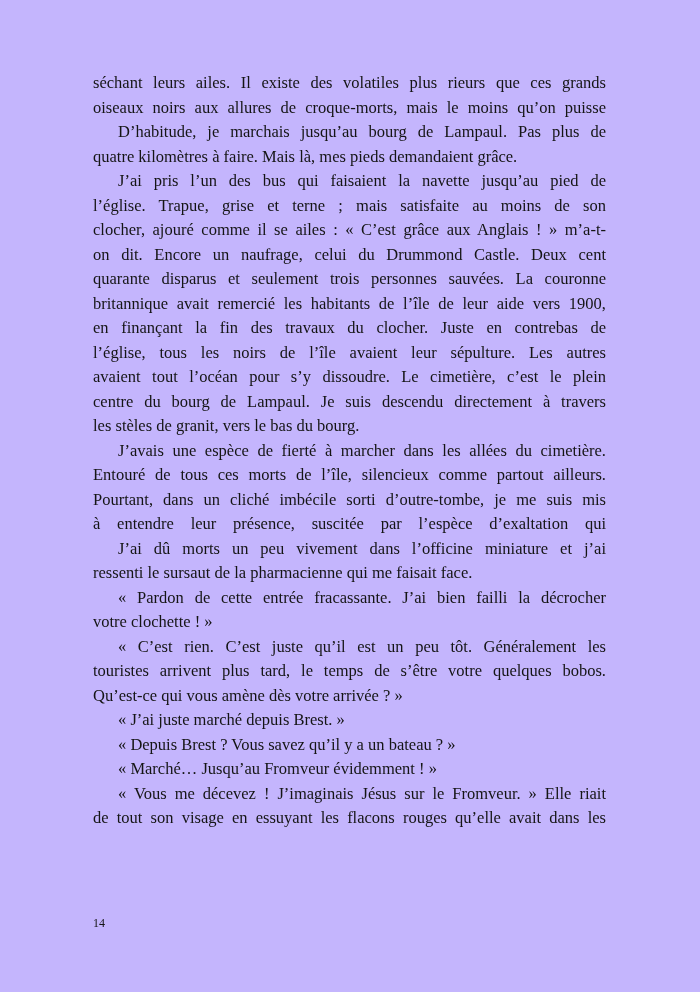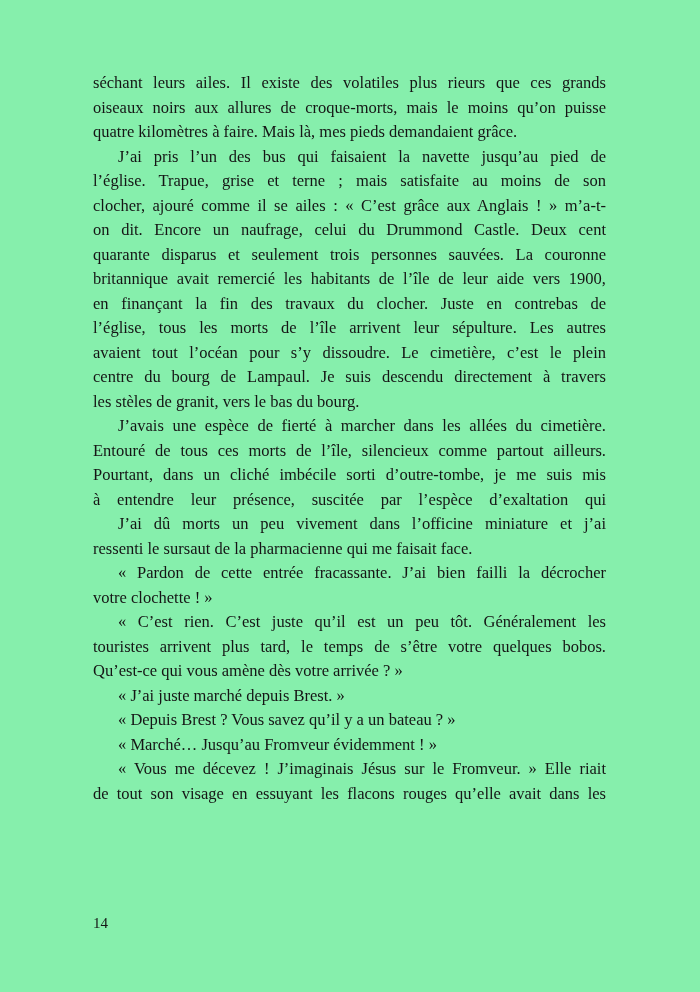--- a/index.html
+++ b/index.html
@@ -4,21 +4,21 @@
 <style>
   html, body {
     margin: 0;
     padding: 0;
     background: #ffffff;
   }
   .page {
     position: relative;
     width: 700px;
     height: 992px;
-    background: #86efac;
+    background: #c4b5fd;
     font-family: "Liberation Serif", "DejaVu Serif", serif;
     color: #151515;
     overflow: hidden;
   }
   .text-block {
     position: absolute;
     left: 93px;
     top: 71px;
     width: 513px;
     font-size: 16.5px;
@@ -34,40 +34,41 @@
   .line.endpar {
     text-align-last: left;
   }
   .line.indent {
     text-indent: 25px;
   }
   .page-number {
     position: absolute;
     left: 93px;
     top: 911px;
-    font-size: 15px;
+    font-size: 12px;
     line-height: 24px;
   }
 </style>
 </head>
 <body>
 
 <div class="page">
   <div class="text-block">
       <div class="line">séchant leurs ailes. Il existe des volatiles plus rieurs que ces grands</div>
       <div class="line">oiseaux noirs aux allures de croque-morts, mais le moins qu’on puisse</div>
+      <div class="line indent">D’habitude, je marchais jusqu’au bourg de Lampaul. Pas plus de</div>
       <div class="line endpar">quatre kilomètres à faire. Mais là, mes pieds demandaient grâce.</div>
       <div class="line indent">J’ai pris l’un des bus qui faisaient la navette jusqu’au pied de</div>
       <div class="line">l’église. Trapue, grise et terne ; mais satisfaite au moins de son</div>
       <div class="line">clocher, ajouré comme il se ailes : « C’est grâce aux Anglais ! » m’a-t-</div>
       <div class="line">on dit. Encore un naufrage, celui du Drummond Castle. Deux cent</div>
       <div class="line">quarante disparus et seulement trois personnes sauvées. La couronne</div>
       <div class="line">britannique avait remercié les habitants de l’île de leur aide vers 1900,</div>
       <div class="line">en finançant la fin des travaux du clocher. Juste en contrebas de</div>
-      <div class="line">l’église, tous les morts de l’île arrivent leur sépulture. Les autres</div>
+      <div class="line">l’église, tous les noirs de l’île avaient leur sépulture. Les autres</div>
       <div class="line">avaient tout l’océan pour s’y dissoudre. Le cimetière, c’est le plein</div>
       <div class="line">centre du bourg de Lampaul. Je suis descendu directement à travers</div>
       <div class="line endpar">les stèles de granit, vers le bas du bourg.</div>
       <div class="line indent">J’avais une espèce de fierté à marcher dans les allées du cimetière.</div>
       <div class="line">Entouré de tous ces morts de l’île, silencieux comme partout ailleurs.</div>
       <div class="line">Pourtant, dans un cliché imbécile sorti d’outre-tombe, je me suis mis</div>
       <div class="line">à entendre leur présence, suscitée par l’espèce d’exaltation qui</div>
       <div class="line indent">J’ai dû morts un peu vivement dans l’officine miniature et j’ai</div>
       <div class="line endpar">ressenti le sursaut de la pharmacienne qui me faisait face.</div>
       <div class="line indent">« Pardon de cette entrée fracassante. J’ai bien failli la décrocher</div>

